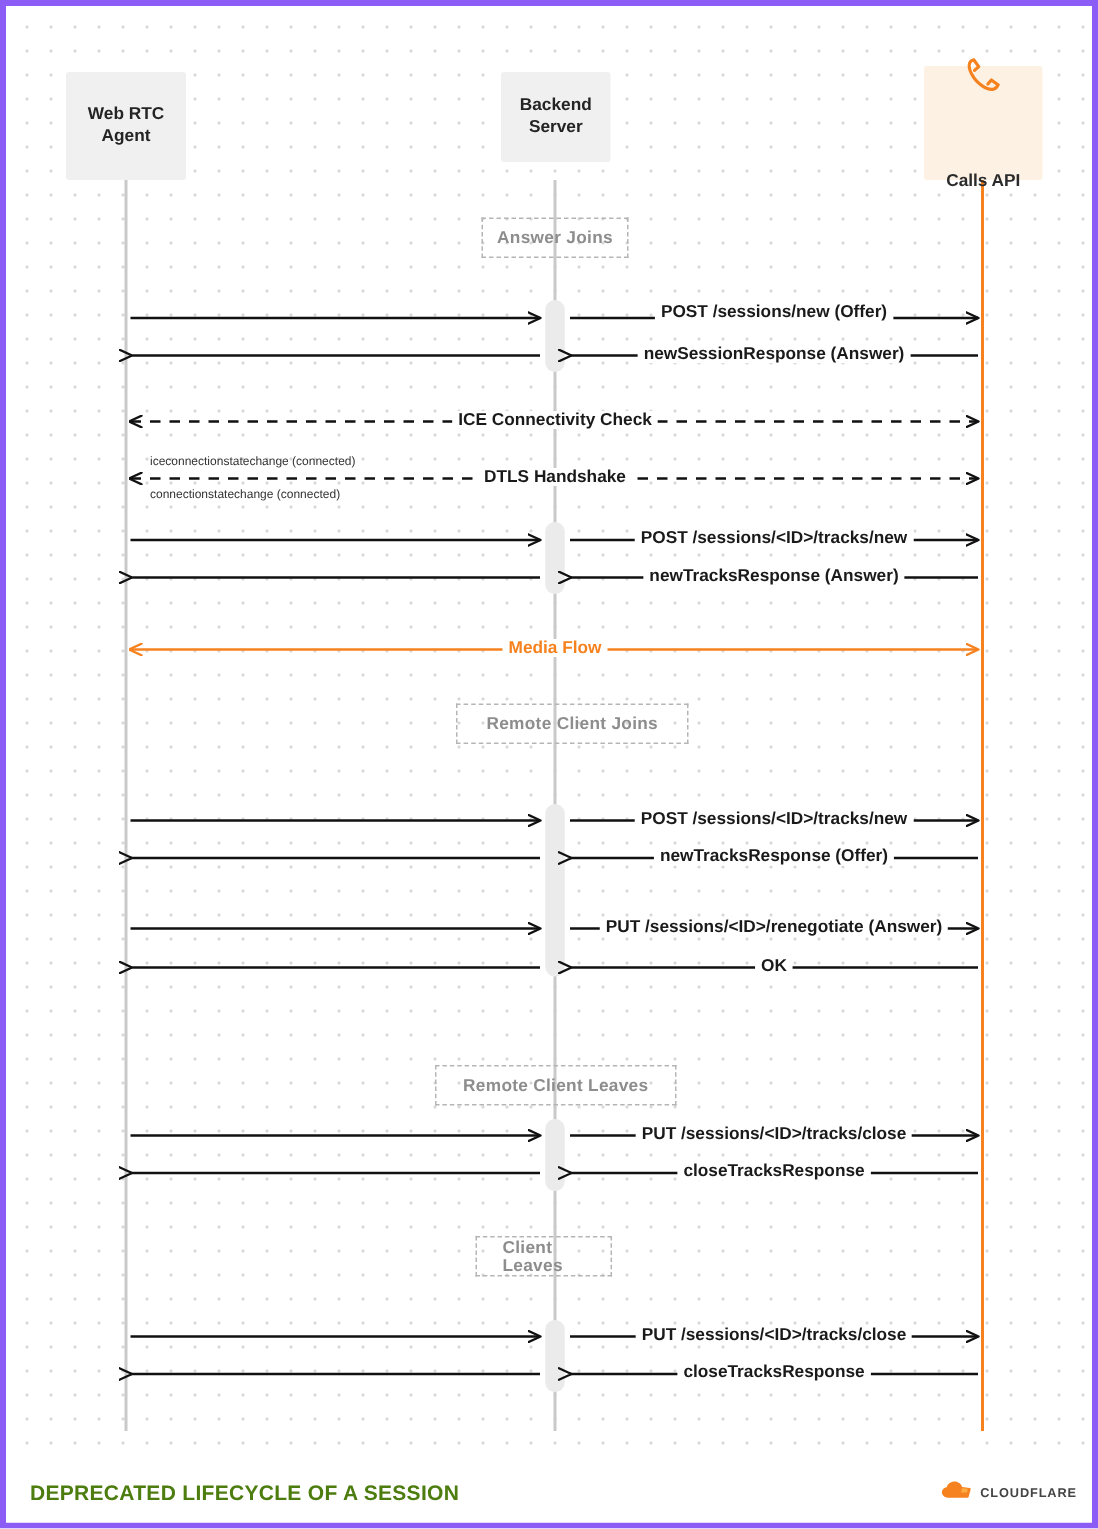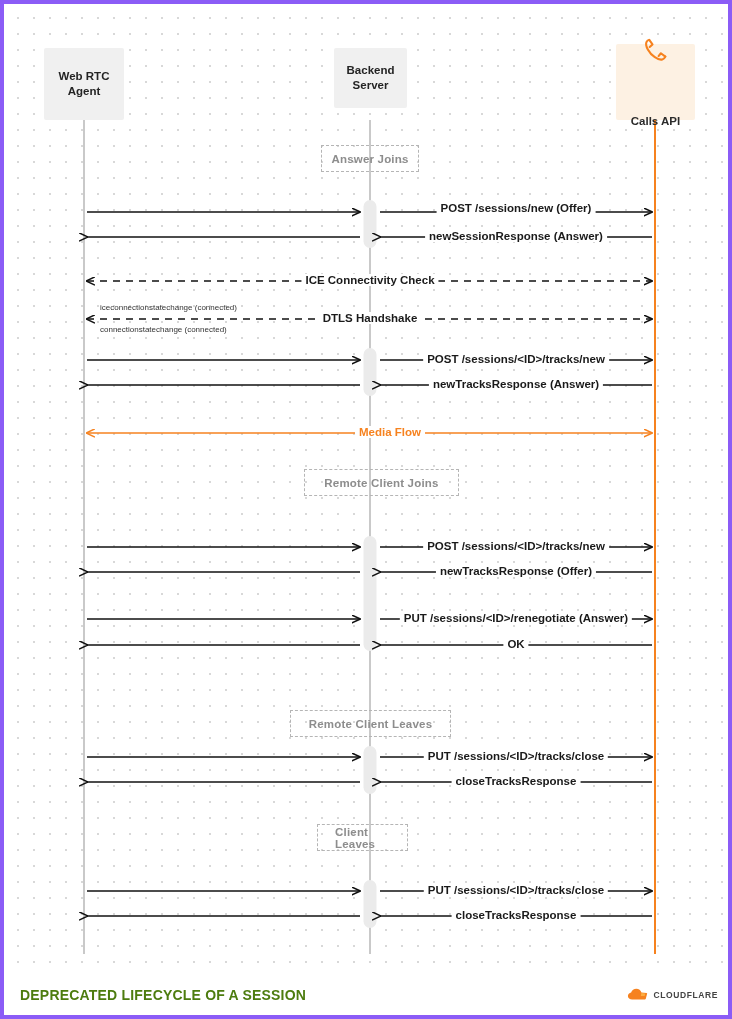--- a/index.html
+++ b/index.html
@@ -253,21 +253,21 @@
 
   <div class="msg-label" style="left:366px; top:270px;">ICE Connectivity Check</div>
   <div class="sub-label" style="left:94px; top:283px;margin-top:16px;">iceconnectionstatechange (connected)</div>
 
   <div class="msg-label" style="left:366px; top:308px;">DTLS Handshake</div>
   <div class="sub-label" style="left:94px; top:321px;">connectionstatechange (connected)</div>
 
   <div class="msg-label" style="left:512px; top:349px;">POST /sessions/&lt;ID&gt;/tracks/new</div>
   <div class="msg-label" style="left:512px; top:374px;">newTracksResponse (Answer)</div>
 
-  <div class="msg-label orange" style="left:366px; top:422px;margin-left:20px;">Media Flow</div>
+  <div class="msg-label orange" style="left:366px; top:422px;">Media Flow</div>
 
   <div class="msg-label" style="left:512px; top:536px;">POST /sessions/&lt;ID&gt;/tracks/new</div>
   <div class="msg-label" style="left:512px; top:561px;">newTracksResponse (Offer)</div>
   <div class="msg-label" style="left:512px; top:608px;">PUT /sessions/&lt;ID&gt;/renegotiate (Answer)</div>
   <div class="msg-label" style="left:512px; top:634px;">OK</div>
 
   <div class="msg-label" style="left:512px; top:746px;">PUT /sessions/&lt;ID&gt;/tracks/close</div>
   <div class="msg-label" style="left:512px; top:771px;">closeTracksResponse</div>
 
   <div class="msg-label" style="left:512px; top:880px;">PUT /sessions/&lt;ID&gt;/tracks/close</div>

